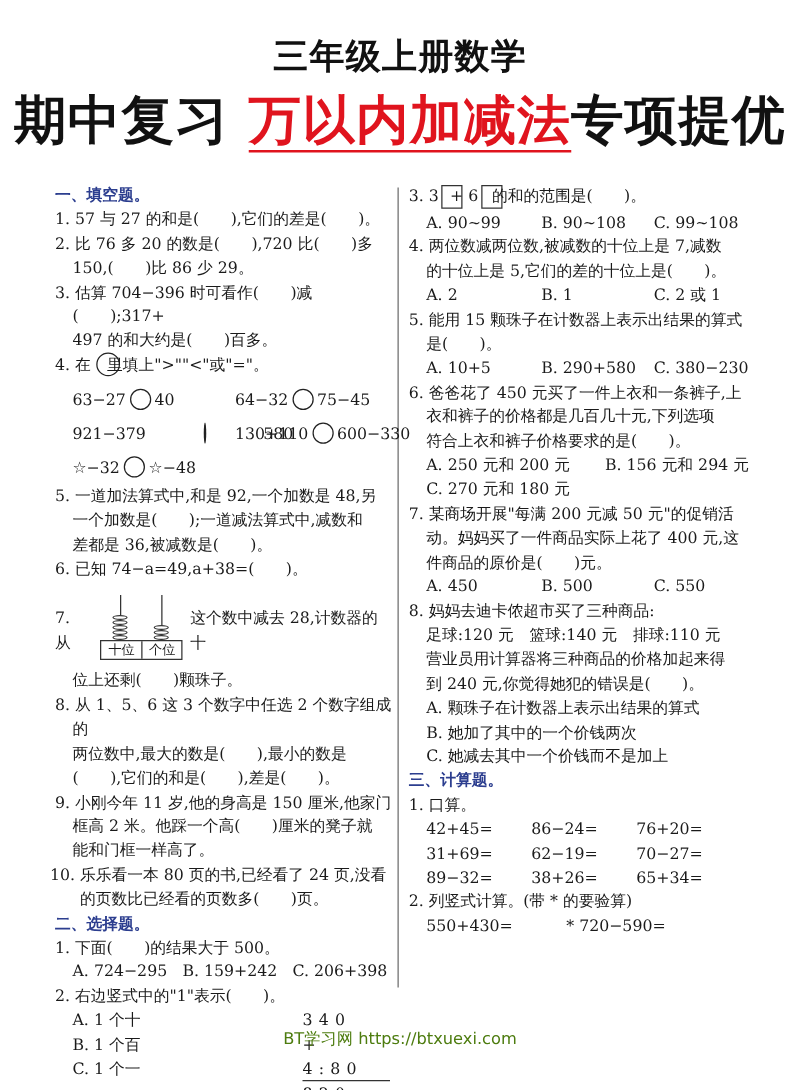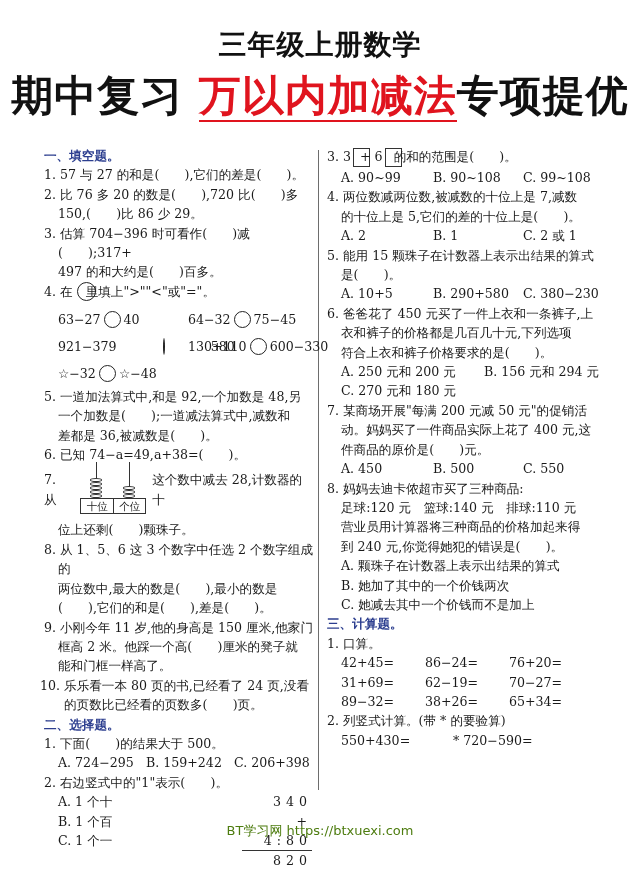--- a/index.html
+++ b/index.html
@@ -37,21 +37,21 @@
 
   .abacus-line { display: flex; align-items: flex-start; height: 50px; padding-top: 6px; }
   .abacus { position: relative; width: 66px; height: 46px; margin: 0 6px 0 8px; }
   .abacus .rod { position: absolute; width: 1px; background: #333; top: -8px; height: 36px; }
   .abacus .bead { position: absolute; width: 12px; height: 3.5px; border: 1px solid #333; border-radius: 50%; background: #fff; }
   .abacus .base { position: absolute; left: 0; top: 28px; width: 66px; height: 16px; border: 1px solid #333; display: flex; font-size: 10.5px; line-height: 14px; }
   .abacus .base span { flex: 1; text-align: center; }
   .abacus .base span:first-child { border-right: 1px solid #333; }
 
   .vert { position: absolute; right: 2px; width: 70px; font-size: 12.6px; }
-  .vert .row { text-align: right; letter-spacing: 5px; line-height: 19.4px; }
+  .vert .row { text-align: left; letter-spacing: 5px; line-height: 19.4px; }
   .vert .rule { border-top: 1px solid #333; margin: 0 0 0 0; }
 
   .footer {
     position: absolute; top: 822px; left: 0; width: 640px; text-align: center;
     font-family: "DejaVu Sans", "Liberation Sans", sans-serif; font-size: 13px; color: #4d7c0f;
   }
 </style>
 </head>
 <body>
 
@@ -103,21 +103,21 @@
       <span>☆−32</span>
       <span class="circ"></span>
       <span>☆−48</span>
     </div>
   </div>
   <div class="q">5. 一道加法算式中,和是 92,一个加数是 48,另</div>
   <div class="ind">一个加数是(　　);一道减法算式中,减数和</div>
   <div class="ind">差都是 36,被减数是(　　)。</div>
   <div class="q">6. 已知 74−a=49,a+38=(　　)。</div>
 
-  <div class="abacus-line" style="">
+  <div class="abacus-line" style="margin-top:14px;">
     <span>7. 从</span>
     <div class="abacus">
       <div class="rod" style="left:16px;"></div>
       <div class="bead" style="left:10px;top:8px;"></div>
       <div class="bead" style="left:10px;top:12px;"></div>
       <div class="bead" style="left:10px;top:16px;"></div>
       <div class="bead" style="left:10px;top:20px;"></div>
       <div class="bead" style="left:10px;top:24px;"></div>
       <div class="rod" style="left:49px;"></div>
       <div class="bead" style="left:43px;top:16px;"></div>

